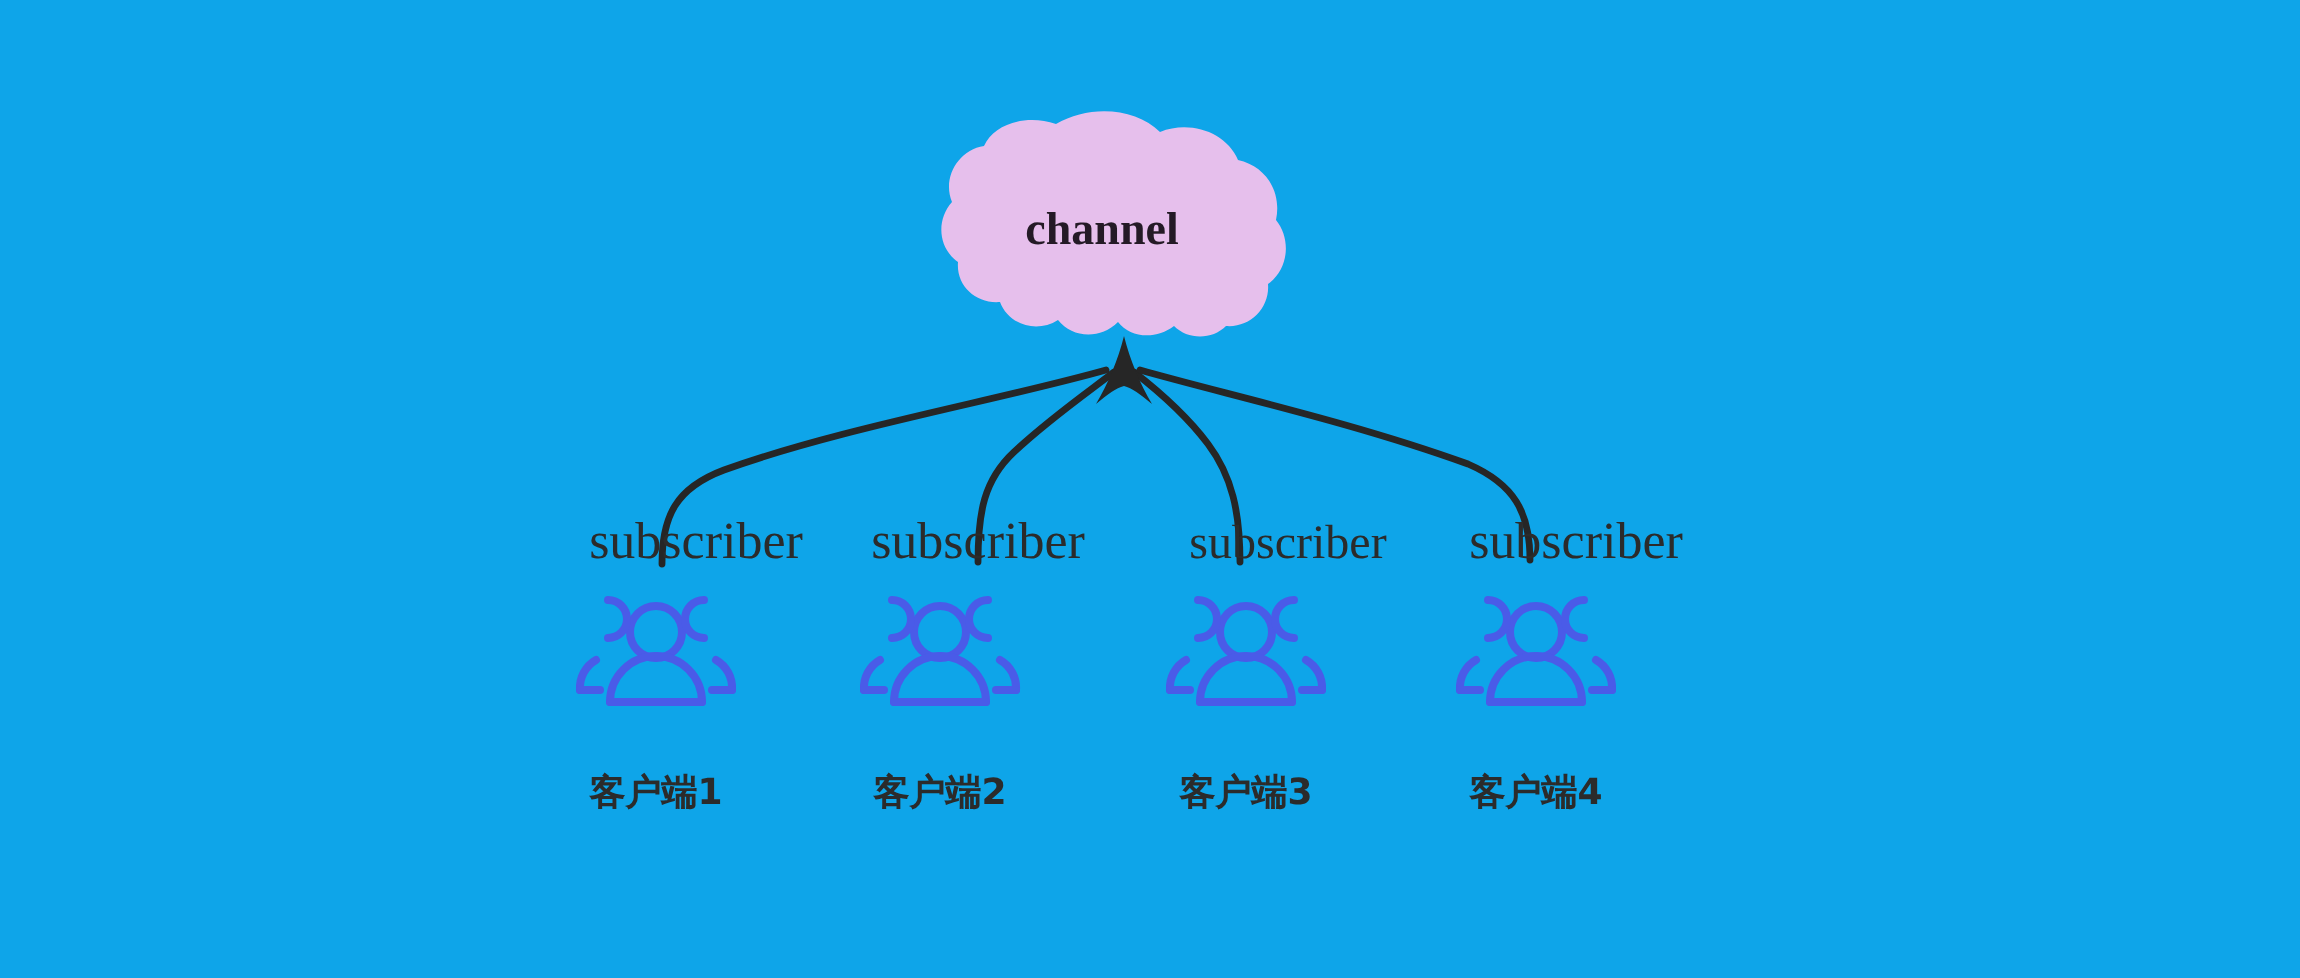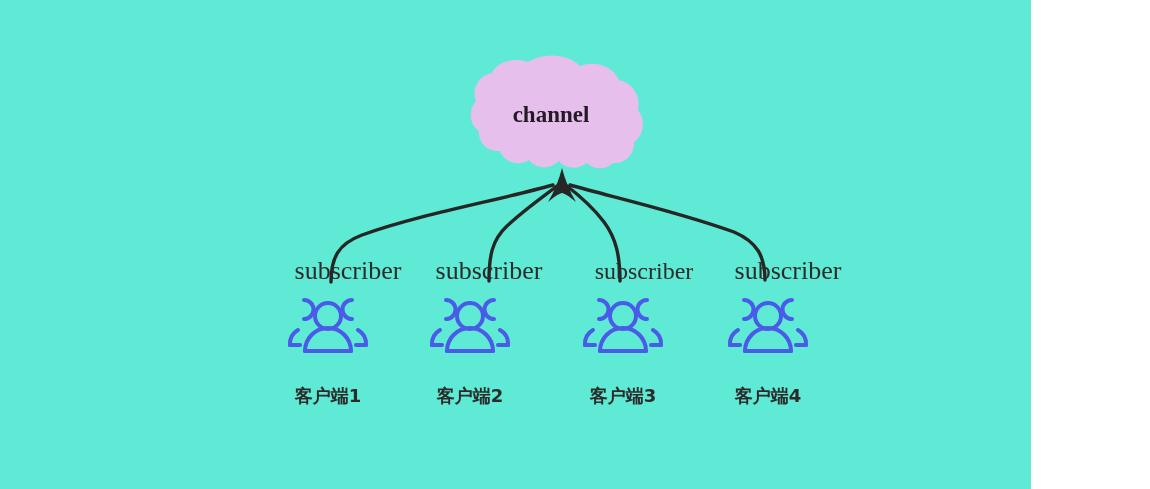--- a/index.html
+++ b/index.html
@@ -8,23 +8,23 @@
     background: #ffffff;
   }
   body {
     width: 1150px;
     height: 489px;
     overflow: hidden;
     font-family: "Liberation Sans", sans-serif;
   }
   #diagram-root {
     position: relative;
-    width: 1031px;
+    width: 1150px;
     height: 489px;
-    background: #5eead4;
+    background: #0ea5e9;
   }
   #diagram-svg {
     position: absolute;
     left: 0;
     top: 0;
     width: 1150px;
     height: 489px;
   }
   .cloud-label {
     font-family: "Liberation Serif", "DejaVu Serif", serif;

